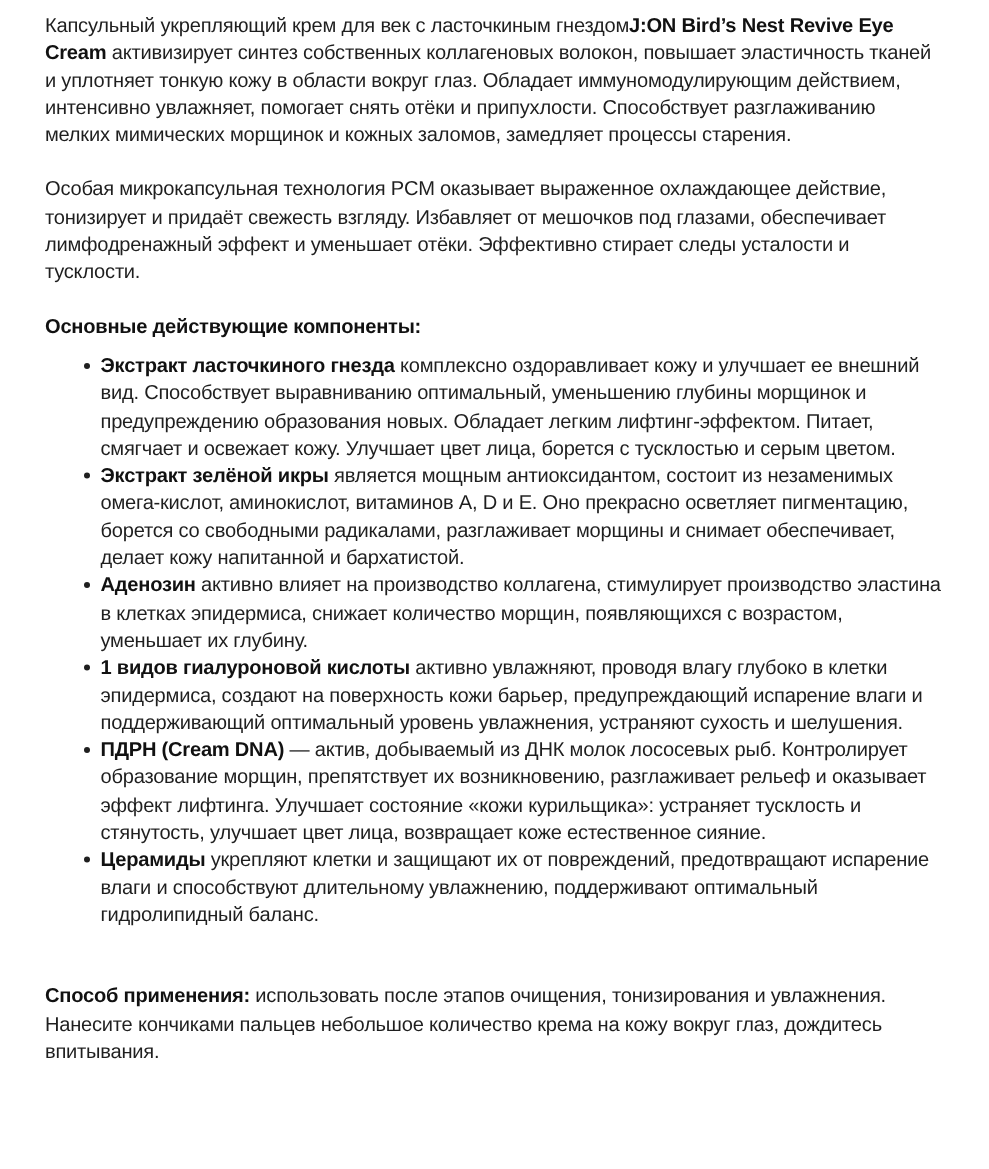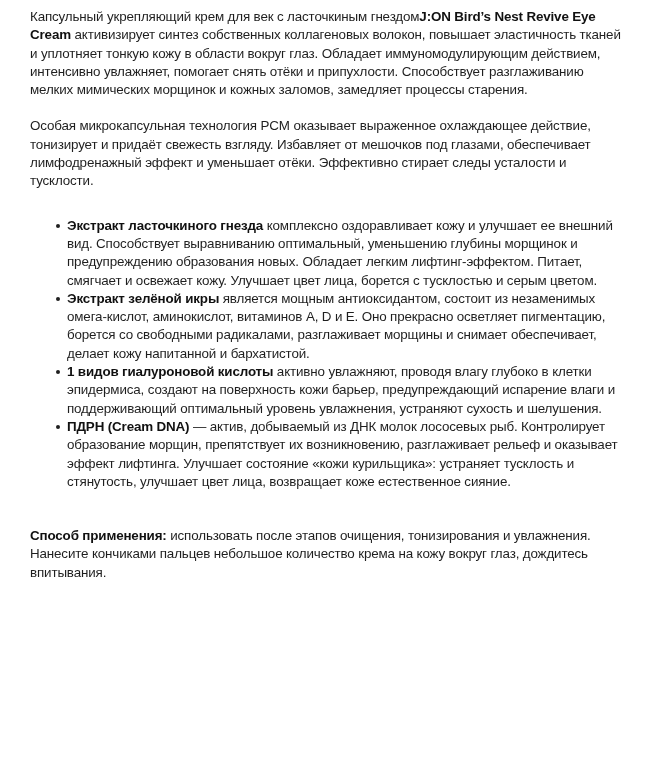--- a/index.html
+++ b/index.html
@@ -24,23 +24,26 @@
   }
 </style>
 </head>
 <body>
 
 <div class="doc">
   <p class="p1"><span>Капсульный укрепляющий крем для век с ласточкиным гнездом</span><b>J:ON Bird’s Nest Revive Eye Cream</b><span> активизирует синтез собственных коллагеновых волокон, повышает эластичность тканей и уплотняет тонкую кожу в области вокруг глаз. Обладает иммуномодулирующим действием, интенсивно увлажняет, помогает снять отёки и припухлости. Способствует разглаживанию мелких мимических морщинок и кожных заломов, замедляет процессы старения.</span></p>
   <div class="gap"></div>
   <p>Особая микрокапсульная технология PCM оказывает выраженное охлаждающее действие, тонизирует и придаёт свежесть взгляду. Избавляет от мешочков под глазами, обеспечивает лимфодренажный эффект и уменьшает отёки. Эффективно стирает следы усталости и тусклости.</p>
   <div class="gap"></div>
+  <p><b>Основные действующие компоненты:</b></p>
   <div style="height:8px"></div>
   <ul>
     <li><span class="bullet"></span><b>Экстракт ласточкиного гнезда</b><span> комплексно оздоравливает кожу и улучшает ее внешний вид. Способствует выравниванию оптимальный, уменьшению глубины морщинок и предупреждению образования новых. Обладает легким лифтинг-эффектом. Питает, смягчает и освежает кожу. Улучшает цвет лица, борется с тусклостью и серым цветом.</span></li>
     <li><span class="bullet"></span><b>Экстракт зелёной икры</b><span> является мощным антиоксидантом, состоит из незаменимых омега-кислот, аминокислот, витаминов A, D и E. Оно прекрасно осветляет пигментацию, борется со свободными радикалами, разглаживает морщины и снимает обеспечивает, делает кожу напитанной и бархатистой.</span></li>
+    <li><span class="bullet"></span><b>Аденозин</b><span> активно влияет на производство коллагена, стимулирует производство эластина в клетках эпидермиса, снижает количество морщин, появляющихся с возрастом, уменьшает их глубину.</span></li>
     <li><span class="bullet"></span><b>1 видов гиалуроновой кислоты</b><span> активно увлажняют, проводя влагу глубоко в клетки эпидермиса, создают на поверхность кожи барьер, предупреждающий испарение влаги и поддерживающий оптимальный уровень увлажнения, устраняют сухость и шелушения.</span></li>
     <li><span class="bullet"></span><b>ПДРН (Cream DNA)</b><span> — актив, добываемый из ДНК молок лососевых рыб. Контролирует образование морщин, препятствует их возникновению, разглаживает рельеф и оказывает эффект лифтинга. Улучшает состояние «кожи курильщика»: устраняет тусклость и стянутость, улучшает цвет лица, возвращает коже естественное сияние.</span></li>
+    <li><span class="bullet"></span><b>Церамиды</b><span> укрепляют клетки и защищают их от повреждений, предотвращают испарение влаги и способствуют длительному увлажнению, поддерживают оптимальный гидролипидный баланс.</span></li>
   </ul>
   <div class="gap"></div>
   <div class="gap"></div>
   <p><b>Способ применения:</b><span> использовать после этапов очищения, тонизирования и увлажнения. Нанесите кончиками пальцев небольшое количество крема на кожу вокруг глаз, дождитесь впитывания.</span></p>
 </div>
 
 </body></html>

